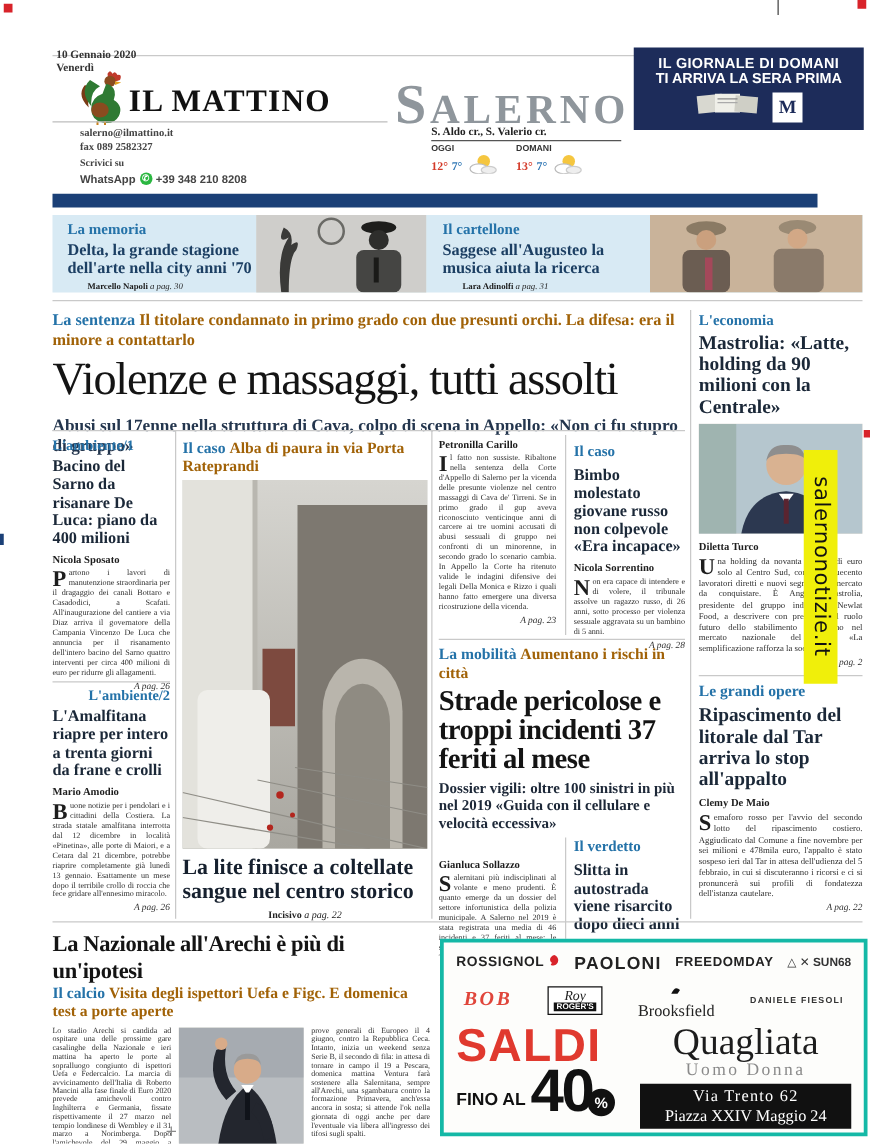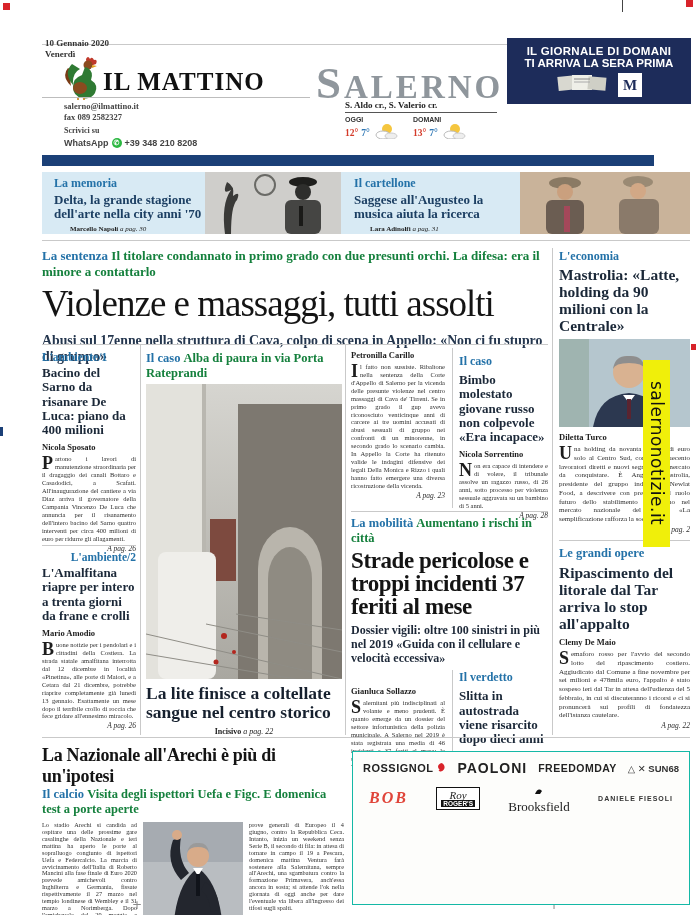--- a/index.html
+++ b/index.html
@@ -2,42 +2,42 @@
 <html><head>
 <meta charset="utf-8">
 <style>
   html,body{margin:0;padding:0;background:#ffffff;}
   .page{position:relative;width:696px;height:915px;background:#fff;overflow:hidden;
         font-family:"Liberation Serif",serif;color:#222;}
   .abs{position:absolute;}
   .rule-h{background:#c9c9c9;height:1px;}
   .rule-v{background:#c9c9c9;width:1px;}
   .kicker{color:#2472a8;font-weight:bold;}
-  .dark{color:#15803d;text-align:right;}
+  .dark{color:#a16207;text-align:right;}
   .sec-title{font-weight:bold;color:#1b2838;line-height:1.1;}
   .byline{font-weight:bold;font-size:8.5px;color:#1d1d1d;margin-top:5px;}
   .body-text{font-size:6.8px;line-height:1.25;text-align:justify;color:#2e2e2e;margin-top:3px;}
   .body-sm{font-size:6.5px;line-height:1.22;}
   .dropcap::first-letter{float:left;font-size:18px;line-height:14px;font-weight:bold;
         margin:1px 2px 0 0;color:#1d1d1d;}
   .pageref{font-style:italic;font-size:7.5px;text-align:right;color:#2e2e2e;margin-top:1px;}
   .sans{font-family:"Liberation Sans",sans-serif;}
   .band{background:#d8eaf4;}
   .band-kicker{font-size:12px;font-weight:bold;color:#2472a8;}
   .band-title{font-size:13px;font-weight:bold;color:#1c3f63;line-height:1.1;margin-top:2px;}
   .band-byline{font-size:7px;margin-top:3px;color:#1d1d1d;}
   .band-byline b{font-weight:bold;margin-left:16px;}
   .band-byline i{font-style:italic;}
   .photo{overflow:hidden;background:#d5d5d0;}
   .mark-red{background:#d8232a;}
   .plus{color:#8a8a8a;font-size:12px;font-family:"DejaVu Sans",sans-serif;}
   .wm{background:#f0ef0a;color:#111;writing-mode:vertical-rl;
       font-family:"DejaVu Sans",sans-serif;font-size:17px;font-weight:500;
       text-align:center;letter-spacing:0.5px;line-height:27px;z-index:20;}
-  .adbox{border:1px solid #14b8a6;background:#fdfdfb;}
+  .adbox{border:3px solid #14b8a6;background:#fdfdfb;}
 </style>
 </head>
 <body>
 
 <div class="page">
 
   <div class="abs mark-red" style="left:3px;top:3px;width:7px;height:7px;"></div>
   <div class="abs mark-red" style="left:686px;top:0;width:7px;height:7px;"></div>
   <div class="abs" style="left:622px;top:0;width:1px;height:12px;background:#444;"></div>
   <div class="abs" style="left:0;top:427px;width:3px;height:9px;background:#1b4077;"></div>
@@ -348,15 +348,33 @@
         <span style="background:#111;color:#fff;font-size:6.5px;font-weight:bold;display:block;padding:0 2px;">ROGER'S</span>
       </span>
       <span style="text-align:center;">
         <span><svg width="12" height="8" viewBox="0 0 12 8">
               <path d="M2,7 Q5,0 9,4 L7,7 Z" fill="#111"></path>
             </svg></span>
         <span style="display:block;font-family:'Liberation Serif',serif;font-size:13px;color:#222;">Brooksfield</span>
       </span>
       <b style="font-size:7px;letter-spacing:1px;color:#333;">DANIELE FIESOLI</b>
     </div>
+    <div style="display:flex;justify-content:space-between;padding:2px 10px 0 10px;">
+      <div style="width:150px;">
+        <div style="font-size:37px;font-weight:bold;color:#e0392e;letter-spacing:1px;line-height:0.95;">SALDI</div>
+        <div style="display:flex;align-items:flex-end;gap:4px;">
+          <b style="font-size:14px;color:#111;margin-bottom:8px;">FINO AL</b>
+          <span style="font-size:48px;font-weight:bold;color:#111;line-height:0.85;letter-spacing:-2px;">40</span>
+          <span style="display:inline-block;width:22px;height:22px;border-radius:50%;background:#111;color:#fff;font-size:12px;font-weight:bold;text-align:center;line-height:22px;margin-left:-8px;margin-bottom:2px;">%</span>
+        </div>
+      </div>
+      <div style="width:172px;text-align:center;">
+        <div style="font-family:'Liberation Serif',serif;font-size:30px;color:#1d1d1d;line-height:1.0;">Quagliata</div>
+        <div style="font-family:'Liberation Serif',serif;font-size:14px;color:#8a8a8a;letter-spacing:2px;">Uomo Donna</div>
+        <div style="background:#111;color:#fff;margin-top:2px;padding:2px 0;font-family:'Liberation Serif',serif;">
+          <div style="font-size:13px;letter-spacing:1px;">Via Trento 62</div>
+          <div style="font-size:13px;">Piazza XXIV Maggio 24</div>
+        </div>
+      </div>
+    </div>
   </div>
 
 </div>
 
 </body></html>

